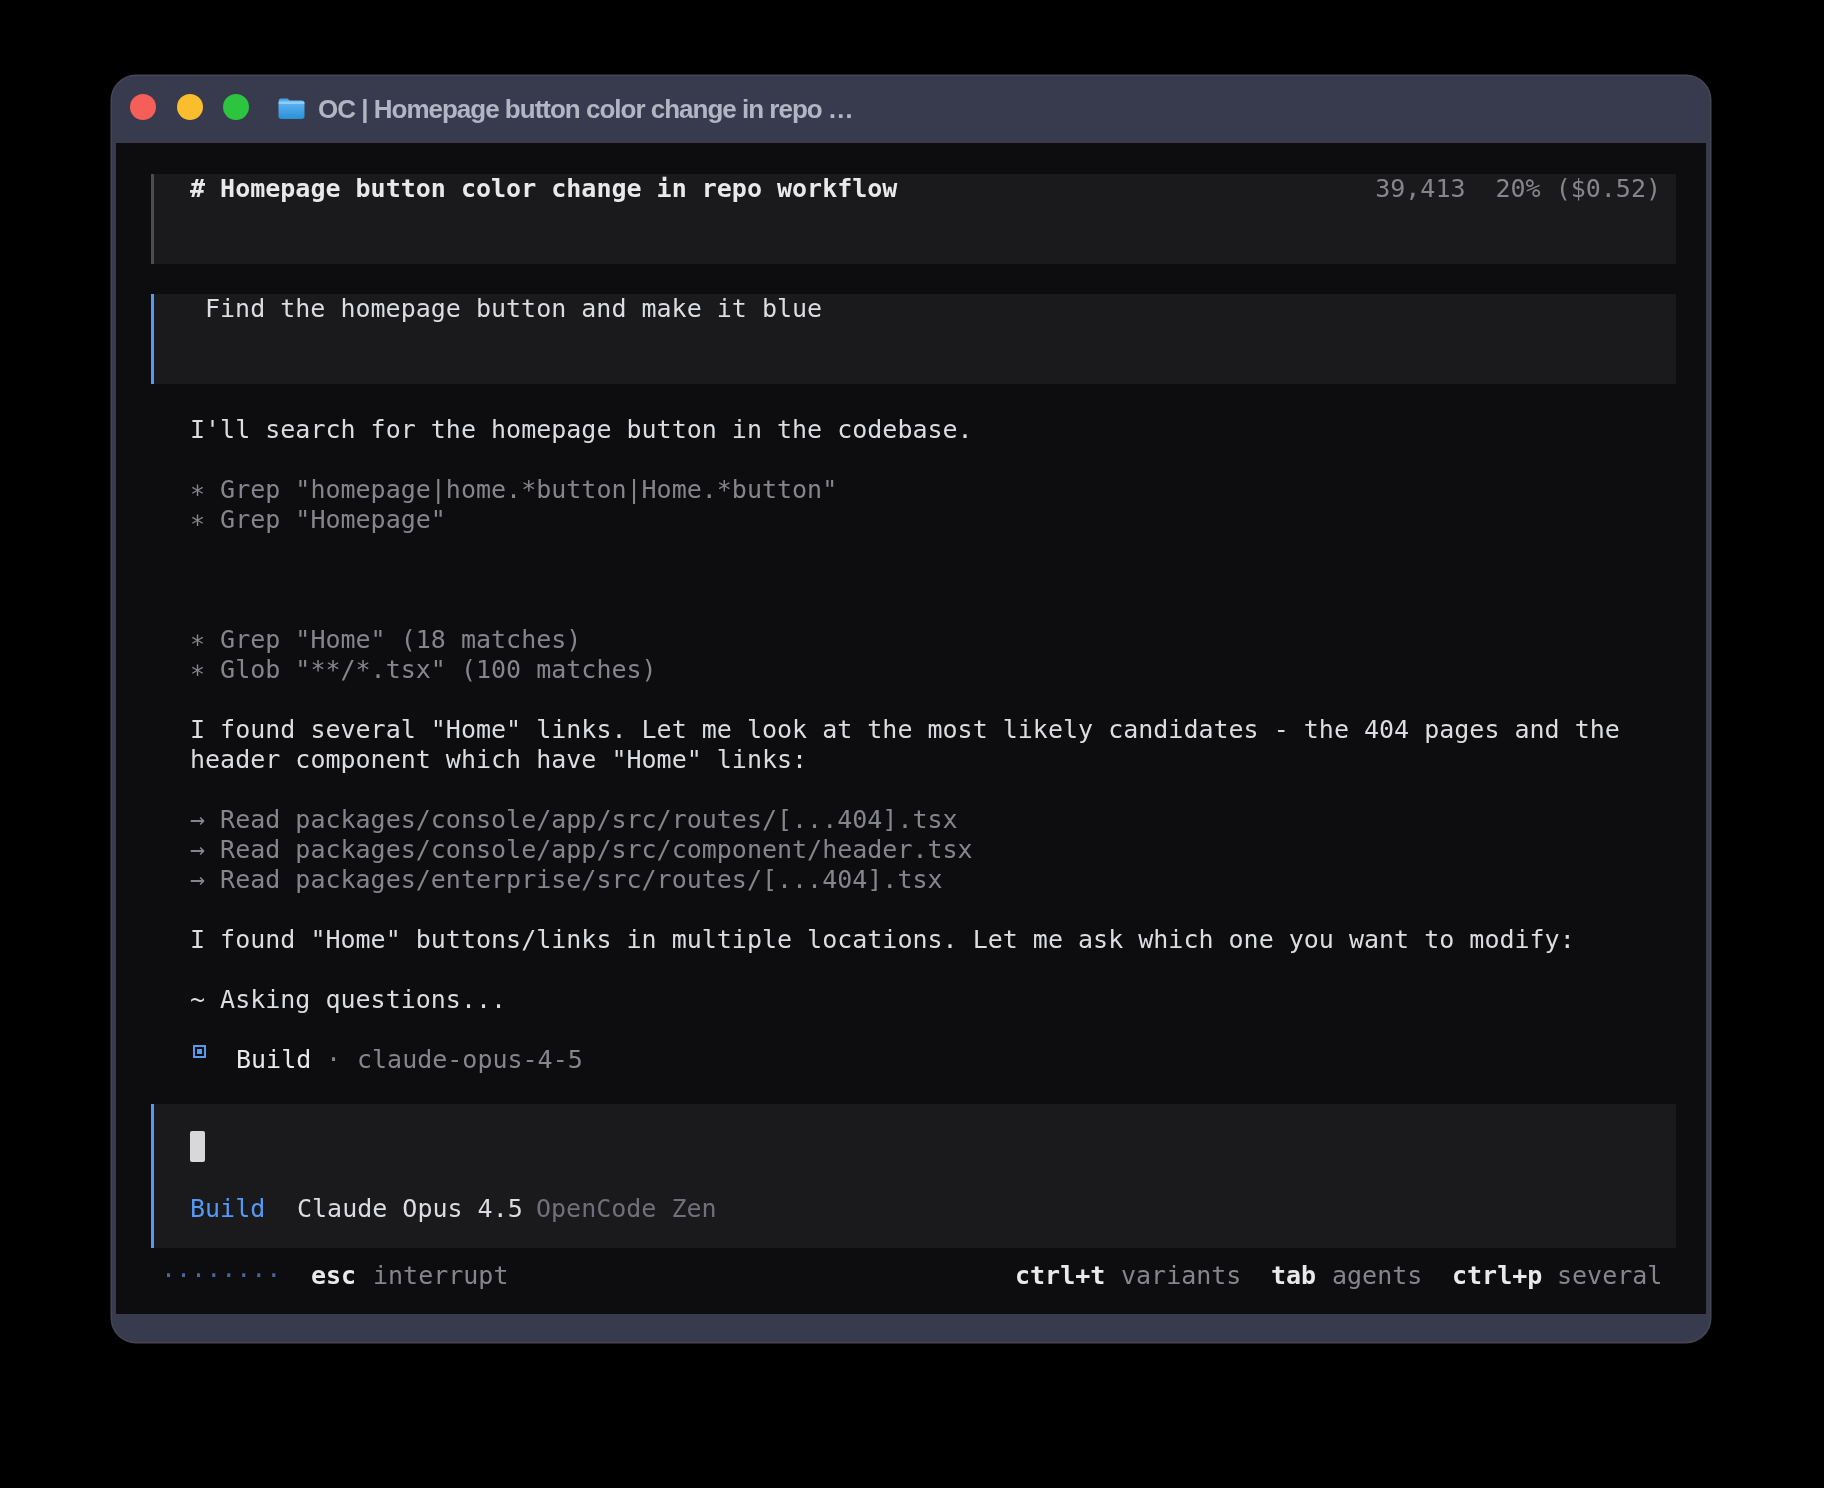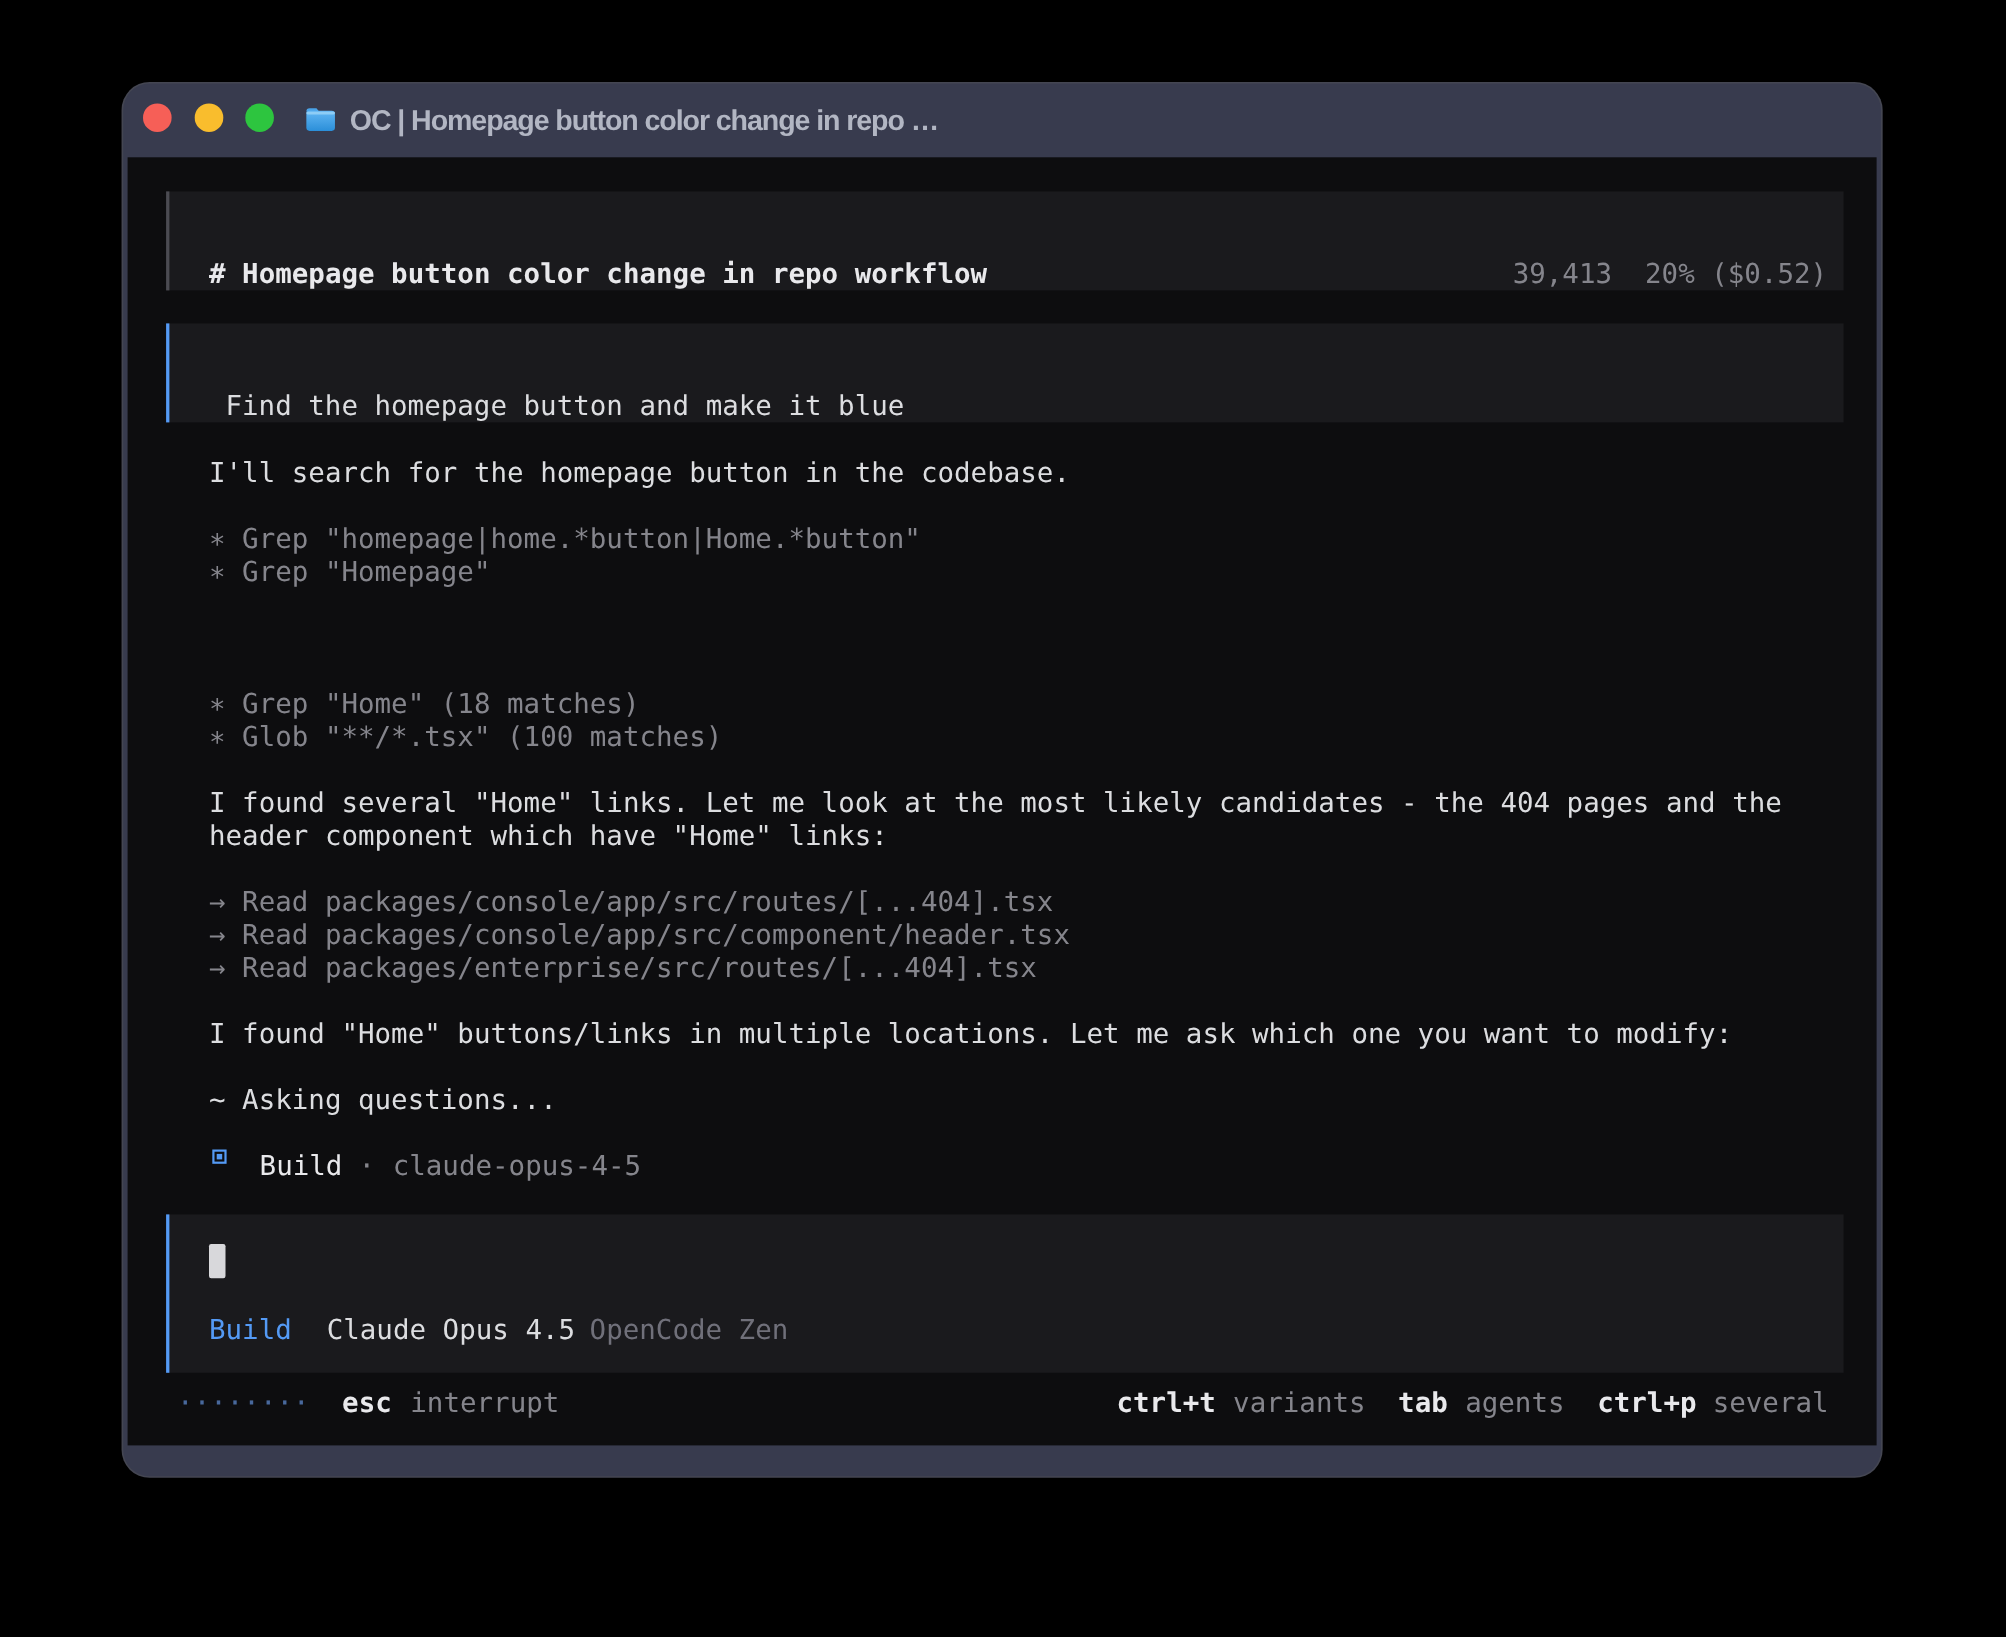--- a/index.html
+++ b/index.html
@@ -49,21 +49,21 @@
     font-size: 25px; line-height: 30px;
     color: var(--fg, #dcdde0);
   }
   .terminal * { white-space: pre; }
 
   .box {
     position: absolute; left: 35px; width: 1525px;
     background: var(--box-bg, #1a1a1d);
     border-left: 3px solid var(--border-gray, #4b4b52);
     box-sizing: border-box;
-    display: flex; align-items: flex-end;
+    display: flex; align-items: flex-start;
   }
   .box-header { top: 31px;  height: 90px; border-left-color: var(--border-gray, #4b4b52); }
   .box-user   { top: 151px; height: 90px; border-left-color: var(--accent, #549af5); padding-left: 15px; }
   .box-input  { top: 961px; height: 144px; border-left-color: var(--accent, #549af5); display: block; }
 
   .box-header .htitle { margin-left: 36px; font-weight: bold; color: var(--fg-bright, #e9e9ec); }
   .box-header .hstats { margin-left: auto; margin-right: 15px; color: var(--gray, #85858c); }
   .box-header .hstats .sp2 { margin-left: 30px; }
   .box-header .hstats .sp1 { margin-left: 15px; }
   .box-user .utext { margin-left: 36px; color: var(--fg, #dcdde0); }

